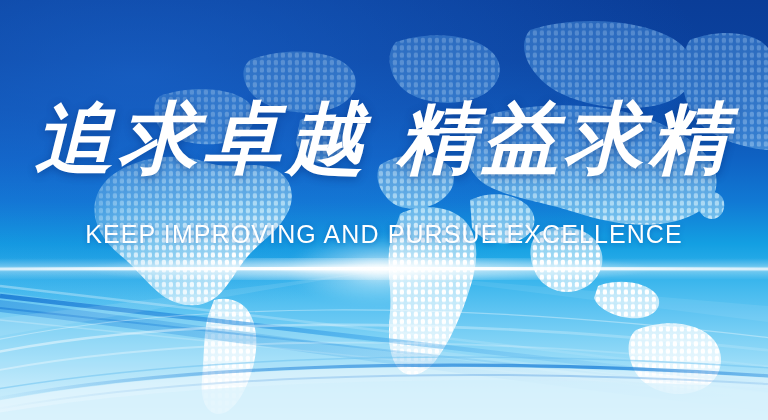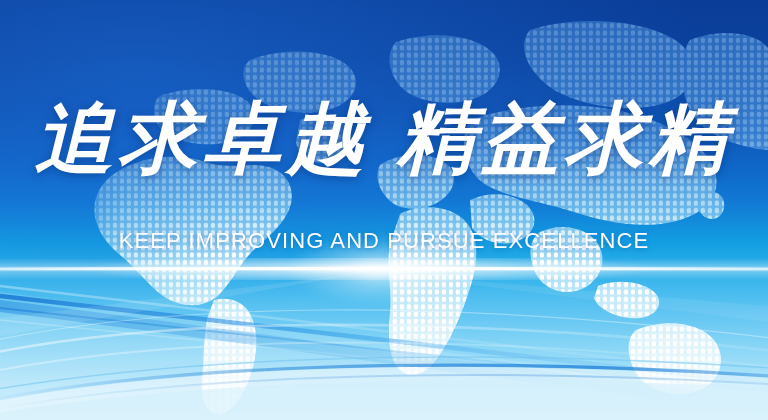--- a/index.html
+++ b/index.html
@@ -85,27 +85,26 @@
     white-space:nowrap;
     text-shadow:0 2px 9px rgba(5,40,110,.45);
   }
   .headline .gap{display:inline-block;width:26px;}
 
   .subtitle{
     position:absolute;left:0;right:0;top:219px;
     text-align:center;
     color:#ffffff;
     font-family:"Liberation Sans",sans-serif;
-    font-size:22px;
+    font-size:25px;
     line-height:30px;
     font-weight:400;
     letter-spacing:1.1px;
     white-space:nowrap;
     text-shadow:0 1px 5px rgba(8,60,150,.40);
-    margin-top:7px;
   }
 </style>
 </head>
 <body>
 
 <div id="banner">
 
   <div class="bg-base"></div>
   <div class="bg-radial"></div>
 

